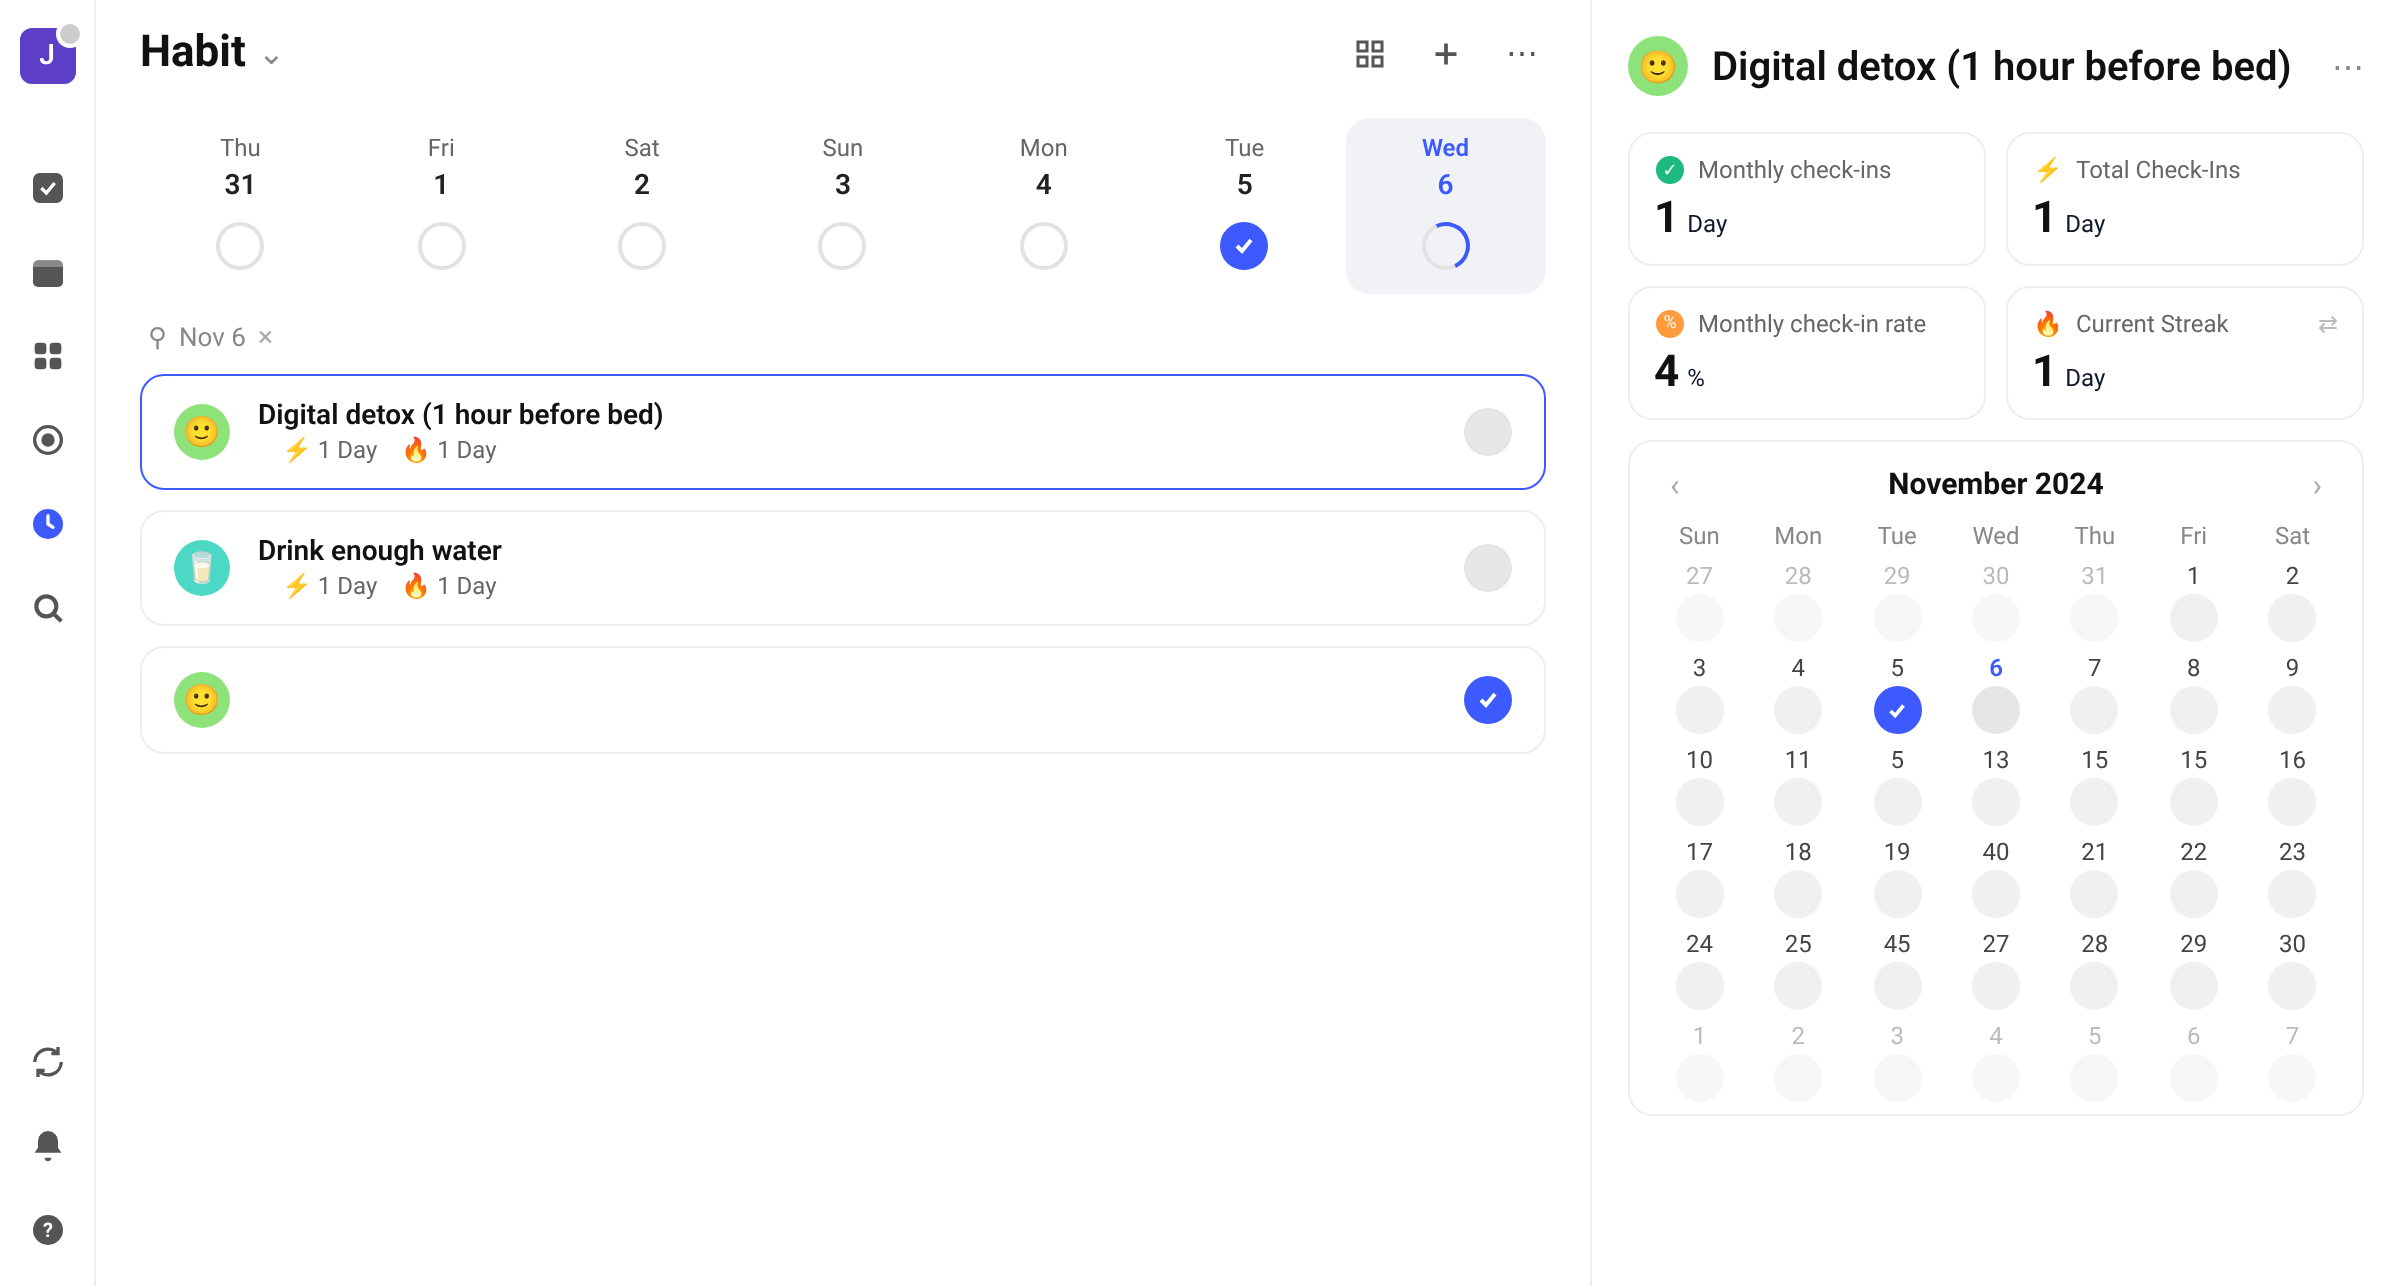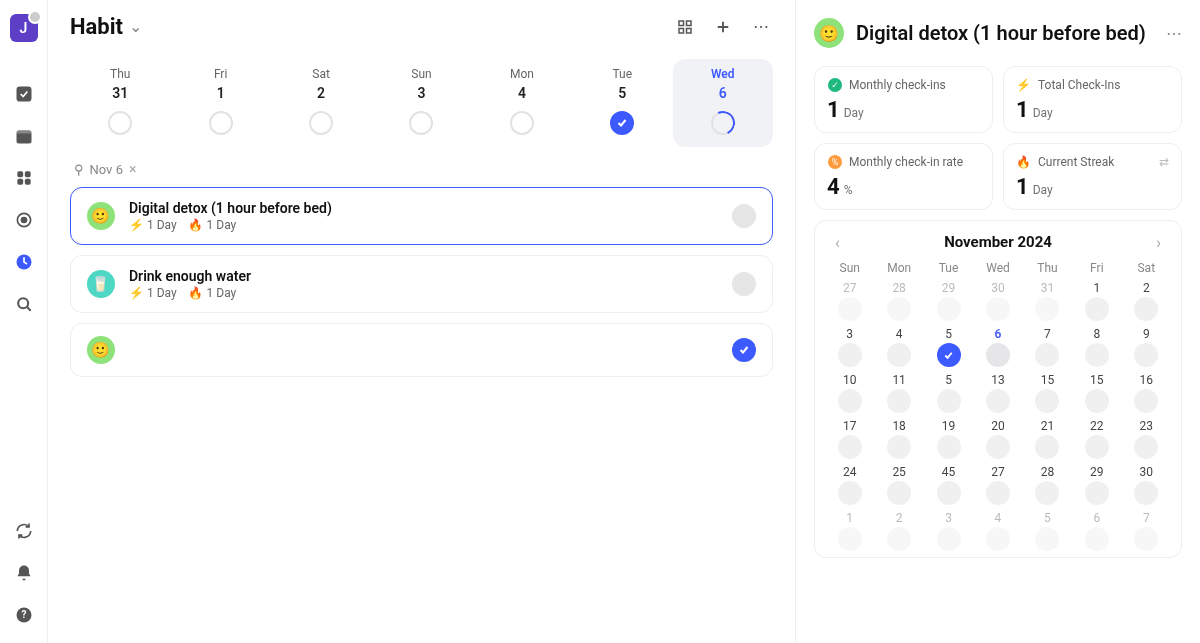--- a/index.html
+++ b/index.html
@@ -41,40 +41,40 @@
 .filter-row .close-x { cursor:pointer; font-size:14px; color:#aaa; }
 
 
 .cards { display:flex; flex-direction:column; gap:10px; }
 .card { background:#fff; border:1px solid #eee; border-radius:12px; padding:12px 16px; display:flex; align-items:center; gap:14px; cursor:pointer; }
 .card.selected { border:1.5px solid #3d5afe; }
 .card-emoji { width:28px; height:28px; border-radius:50%; background:#8ee27a; display:flex; align-items:center; justify-content:center; font-size:15px; }
 .card-emoji.cyan { background:#4dd7c5; }
 .card-body { display:flex; flex-direction:column; gap:2px; }
 .card-title { font-size:14px; font-weight:600; }
-.card-meta { display:flex; gap:12px; align-items:center; font-size:12px; color:#666; }
+.card-meta { display:flex; gap:12px; align-items:center; font-size:12px; color:#666;margin-left:12px; }
 .card-meta .bolt { color:#3d5afe; }
 .card-meta .fire { color:#ff5a3c; }
 .card-check { margin-left:auto; width:24px; height:24px; border-radius:50%; background:#e6e6e6; cursor:pointer; }
 .card-check.done { background:#3d5afe; display:flex; align-items:center; justify-content:center; color:#fff; }
 
 
 .panel { width:405px; border-left:1px solid #eee; padding:18px 18px 0; display:flex; flex-direction:column; overflow:hidden; }
 .panel-head { display:flex; align-items:center; gap:12px; }
 .panel-emoji { width:30px; height:30px; border-radius:50%; background:#8ee27a; display:flex; align-items:center; justify-content:center; font-size:16px; }
 .panel-title { font-size:20px; font-weight:600; }
 .panel-head .more { margin-left:auto; cursor:pointer; color:#888; }
 
 .stats-grid { display:grid; grid-template-columns:1fr 1fr; gap:10px; margin-top:18px; }
 .stat-card { border:1px solid #eee; border-radius:12px; padding:10px 12px; }
 .stat-top { display:flex; align-items:center; gap:6px; color:#666; font-size:12px; }
 .stat-top .badge-icon { width:16px; height:16px; display:inline-flex; align-items:center; justify-content:center; }
 .stat-val { display:flex; align-items:baseline; gap:4px; margin-top:4px; }
 .stat-val .big { font-size:22px; font-weight:700; }
-.stat-val .unit { font-size:12px; color:#737373; }
+.stat-val .unit { font-size:12px; color:#0f172a; }
 .swap-icon { margin-left:auto; color:#bbb; font-size:12px; }
 
 
 .cal-card { border:1px solid #eee; border-radius:12px; margin-top:10px; padding:12px 10px 6px; }
 .cal-head { display:flex; align-items:center; justify-content:center; position:relative; margin-bottom:10px; }
 .cal-head .nav { position:absolute; color:#aaa; cursor:pointer; padding:4px; }
 .cal-head .nav.prev { left:6px; } .cal-head .nav.next { right:6px; }
 .cal-title { font-size:15px; font-weight:700; }
 .cal-dow { display:grid; grid-template-columns:repeat(7,1fr); text-align:center; font-size:12px; color:#888; margin-bottom:6px; }
 .cal-grid { display:grid; grid-template-columns:repeat(7,1fr); row-gap:6px; }
@@ -430,21 +430,21 @@
         </div>
         <div class="cal-cell">
           <div class="cal-num  ">18</div>
   <div class="cal-dot"></div>
         </div>
         <div class="cal-cell">
           <div class="cal-num  ">19</div>
   <div class="cal-dot"></div>
         </div>
         <div class="cal-cell">
-          <div class="cal-num  ">20</div>
+          <div class="cal-num  ">40</div>
   <div class="cal-dot"></div>
         </div>
         <div class="cal-cell">
           <div class="cal-num  ">21</div>
   <div class="cal-dot"></div>
         </div>
         <div class="cal-cell">
           <div class="cal-num  ">22</div>
   <div class="cal-dot"></div>
         </div>

